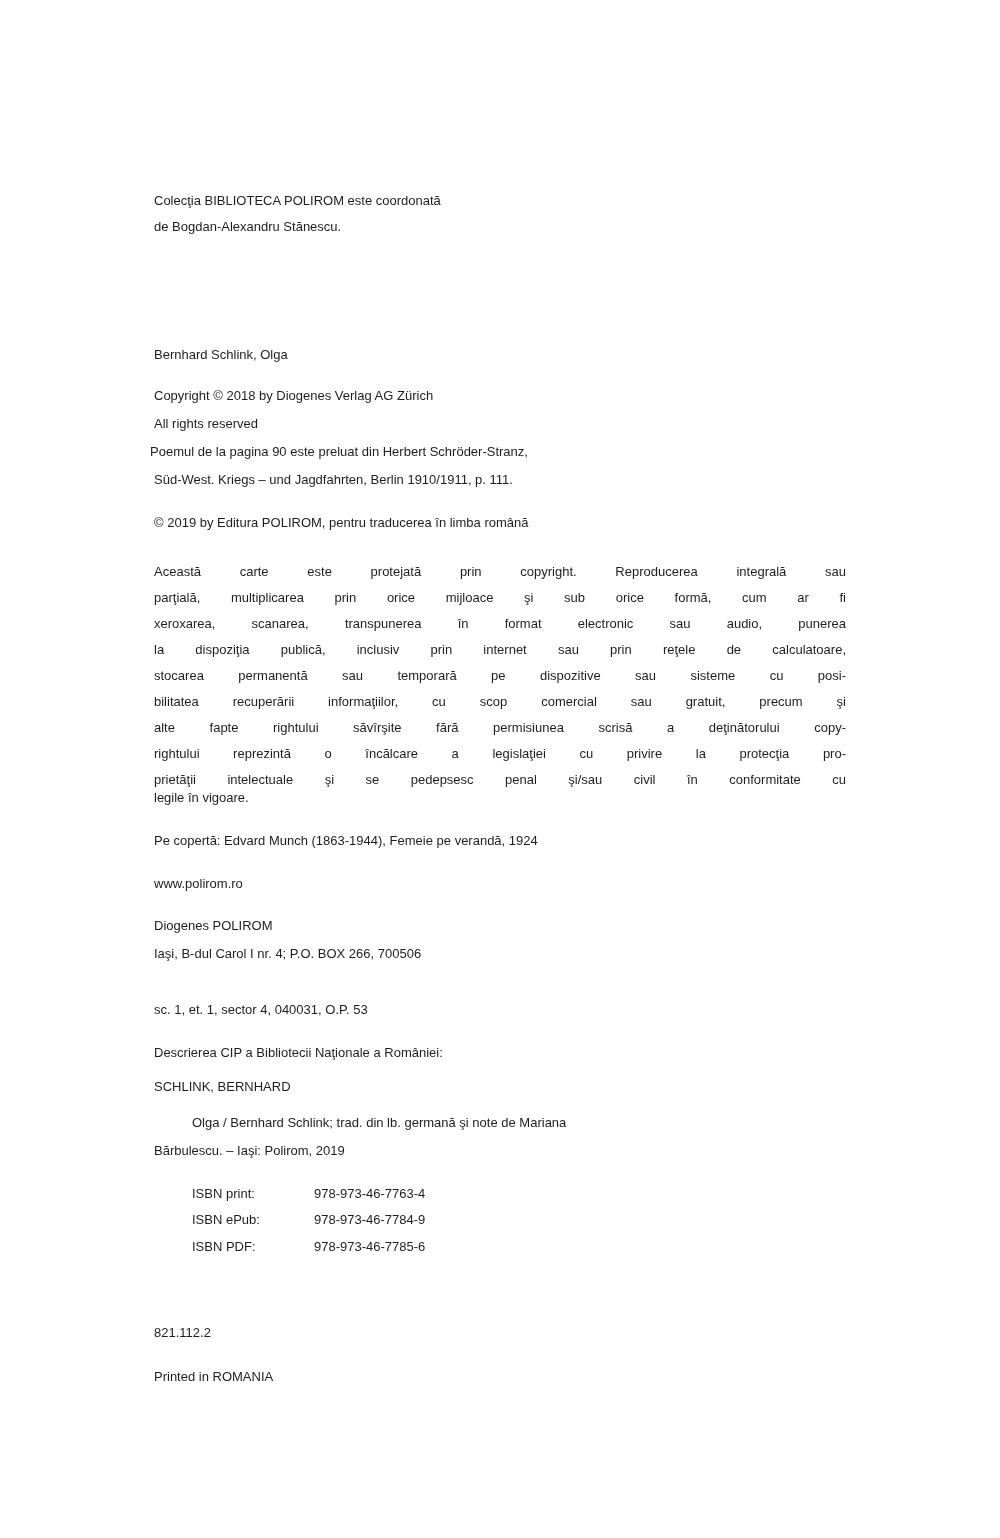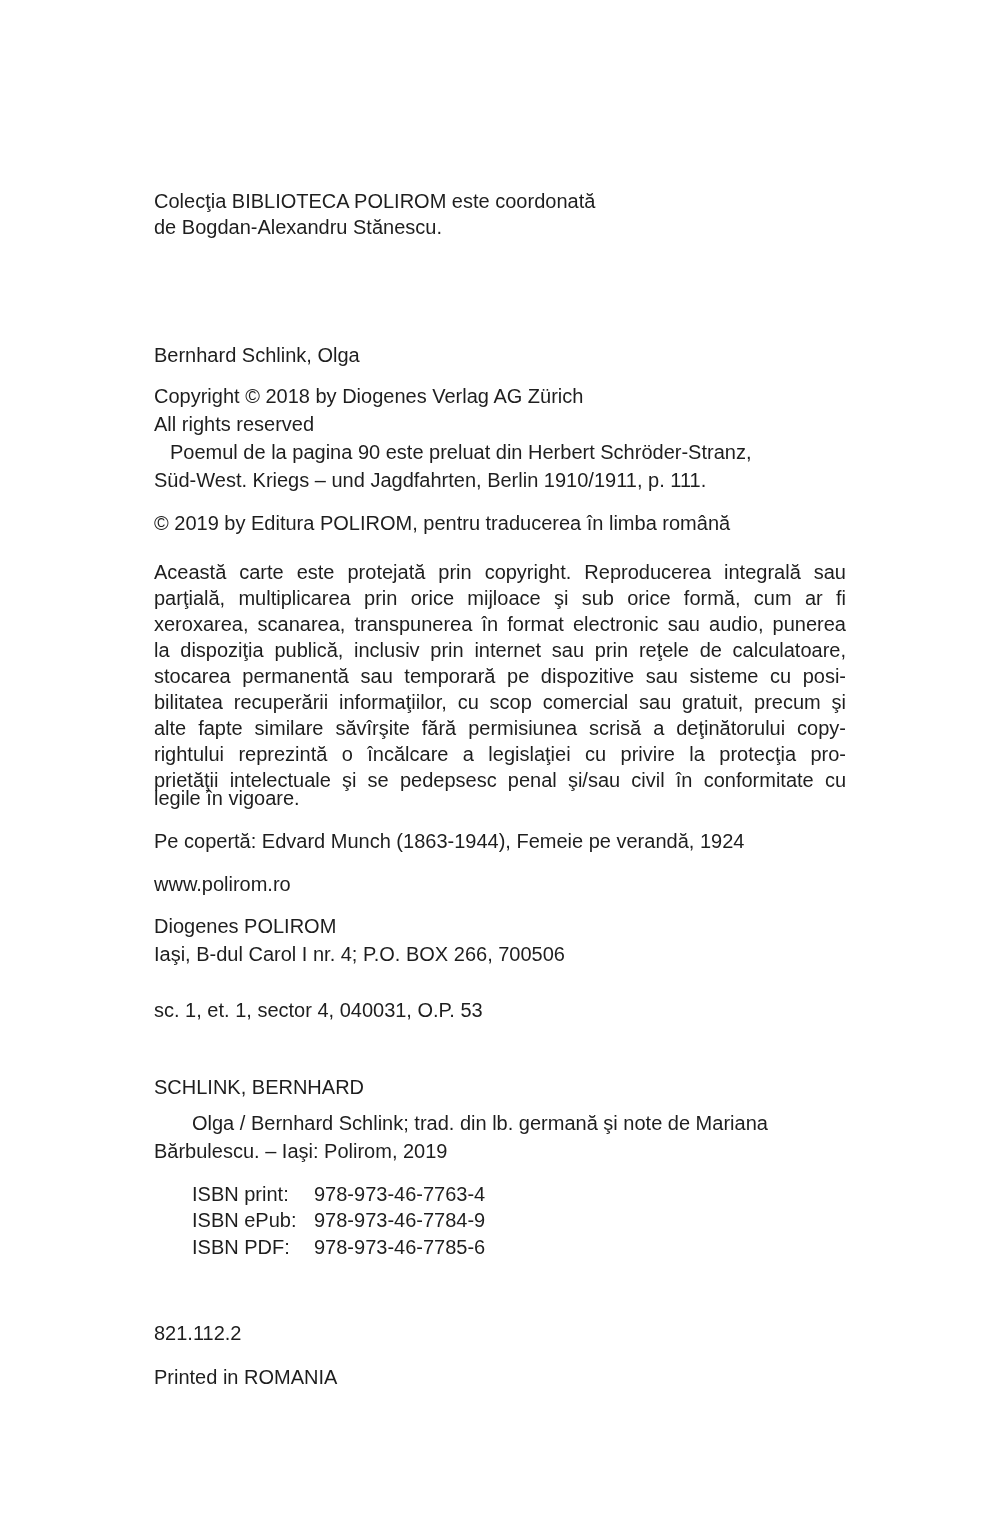--- a/index.html
+++ b/index.html
@@ -1,34 +1,34 @@
 <!DOCTYPE html>
 <html><head>
   <meta charset="utf-8">
   <style>
     html, body { margin: 0; padding: 0; background: #ffffff; }
     body { width: 1000px; height: 1538px; position: relative; overflow: hidden; }
     .page {
       position: absolute; left: 0; top: 0; width: 1000px; height: 1538px;
       background: #ffffff; color: #1e1e1e;
       font-family: "Liberation Sans", "DejaVu Sans", sans-serif;
-      font-size: 20px;
+      font-size: 13px;
     }
     .line {
       position: absolute; left: 154px; white-space: nowrap;
       line-height: 26px; height: 26px;
       transform-origin: left center;
     }
     .just {
       position: absolute; left: 154px; width: 692px;
       text-align: justify; text-align-last: justify;
       line-height: 26px; height: 26px; white-space: nowrap; margin-top: 8px;
     }
     .just-wrap {
-      position: absolute; left: 170px; width: 692px;
+      position: absolute; left: 150px; width: 692px;
       line-height: 26px; height: 26px;
       display: flex; justify-content: space-between;
       white-space: nowrap;
     }
     .ital { }
     .indent { left: 192px; }
     .isbn-label { display: inline-block; width: 122px; }
   </style>
 </head>
 <body>
@@ -53,36 +53,37 @@
 
   <div class="line" style="top:510px">© 2019 by Editura POLIROM, pentru traducerea în limba română</div>
 
   <div>
     <div class="just" style="top:551px">Această carte este protejată prin copyright. Reproducerea integrală sau</div>
     <div class="just" style="top:577px">parţială, multiplicarea prin orice mijloace şi sub orice formă, cum ar fi</div>
     <div class="just" style="top:603px">xeroxarea, scanarea, transpunerea în format electronic sau audio, punerea</div>
     <div class="just" style="top:629px">la dispoziţia publică, inclusiv prin internet sau prin reţele de calculatoare,</div>
     <div class="just" style="top:655px">stocarea permanentă sau temporară pe dispozitive sau sisteme cu posi-</div>
     <div class="just" style="top:681px">bilitatea recuperării informaţiilor, cu scop comercial sau gratuit, precum şi</div>
-    <div class="just" style="top:707px">alte fapte similare săvîrşite fără permisiunea scrisă a deţinătorului copy-</div>
+    <div class="just" style="top:707px">alte fapte rightului săvîrşite fără permisiunea scrisă a deţinătorului copy-</div>
     <div class="just" style="top:733px">rightului reprezintă o încălcare a legislaţiei cu privire la protecţia pro-</div>
     <div class="just" style="top:759px">prietăţii intelectuale şi se pedepsesc penal şi/sau civil în conformitate cu</div>
     <div class="line" style="top:785px">legile în vigoare.</div>
   </div>
 
   <div class="line" style="top:828px">
     <span>Pe copertă: Edvard Munch (1863-1944), </span><span class="ital">Femeie pe verandă</span><span>, 1924</span>
   </div>
 
   <div class="line ital" style="top:871px">www.polirom.ro</div>
 
   <div class="line" style="top:913px">Diogenes POLIROM</div>
   <div class="line" style="top:941px">Iaşi, B-dul Carol I nr. 4; P.O. BOX 266, 700506</div>
   <div class="line" style="top:997px">sc. 1, et. 1, sector 4, 040031, O.P. 53</div>
 
+  <div class="line" style="top:1040px">Descrierea CIP a Bibliotecii Naţionale a României:</div>
   <div class="line" style="top:1074px">SCHLINK, BERNHARD</div>
   <div class="line indent" style="top:1110px">
     <span class="ital">Olga</span><span> / Bernhard Schlink; trad. din lb. germană şi note de Mariana</span>
   </div>
   <div class="line" style="top:1138px">Bărbulescu. – Iaşi: Polirom, 2019</div>
 
   <div>
     <div class="line indent" style="top:1181px">
       <span class="isbn-label">ISBN print:</span><span>978-973-46-7763-4</span>
     </div>

